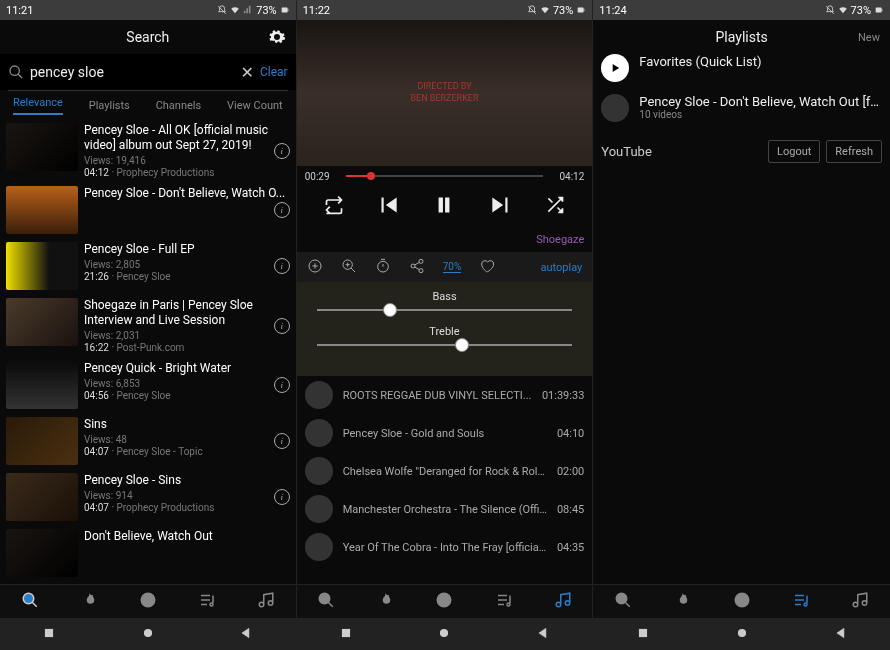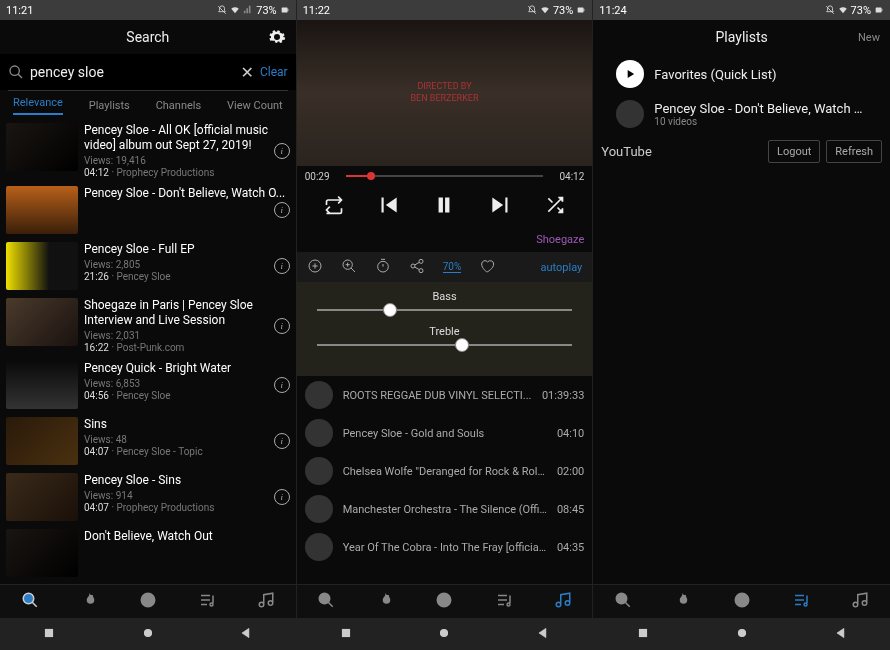--- a/index.html
+++ b/index.html
@@ -61,21 +61,21 @@
 .sdot{position:absolute;top:-6px;width:14px;height:14px;border-radius:50%;background:#fff;border:1px solid #888}
 .queue{flex:1;overflow:hidden}
 .qrow{height:38px;display:flex;align-items:center;padding:0 8px;gap:10px}
 .qthumb{width:28px;height:28px;border-radius:50%;background:#333;flex-shrink:0}
 .qtitle{flex:1;font-size:11px;color:#aaa;white-space:nowrap;overflow:hidden;text-overflow:ellipsis}
 .qdur{font-size:11px;color:#aaa}
 
 
 .pl-hdr{height:34px;display:flex;align-items:center;justify-content:center;position:relative;font-size:14px;color:#eee}
 .pl-new{position:absolute;right:10px;font-size:11px;color:#888}
-.pl-row{height:40px;display:flex;align-items:center;padding:0 23px;gap:10px}
+.pl-row{height:40px;display:flex;align-items:flex-start;padding:0 8px;gap:10px}
 .pl-thumb{width:28px;height:28px;border-radius:50%;background:#fff;display:flex;align-items:center;justify-content:center;flex-shrink:0}
 .pl-thumb svg{width:14px;height:14px;fill:#000}
 .pl-thumb.dark{background:#333}
 .pl-body{flex:1;min-width:0}
 .pl-title{font-size:13px;color:#eee;white-space:nowrap;overflow:hidden;text-overflow:ellipsis}
 .pl-sub{font-size:10px;color:#888}
 .acct{height:34px;display:flex;align-items:center;padding:0 8px;gap:6px}
 .acct .lbl{flex:1;font-size:13px;color:#ccc}
 .btn{border:1px solid #444;padding:4px 8px;font-size:11px;color:#aaa;background:transparent;border-radius:2px}
 

